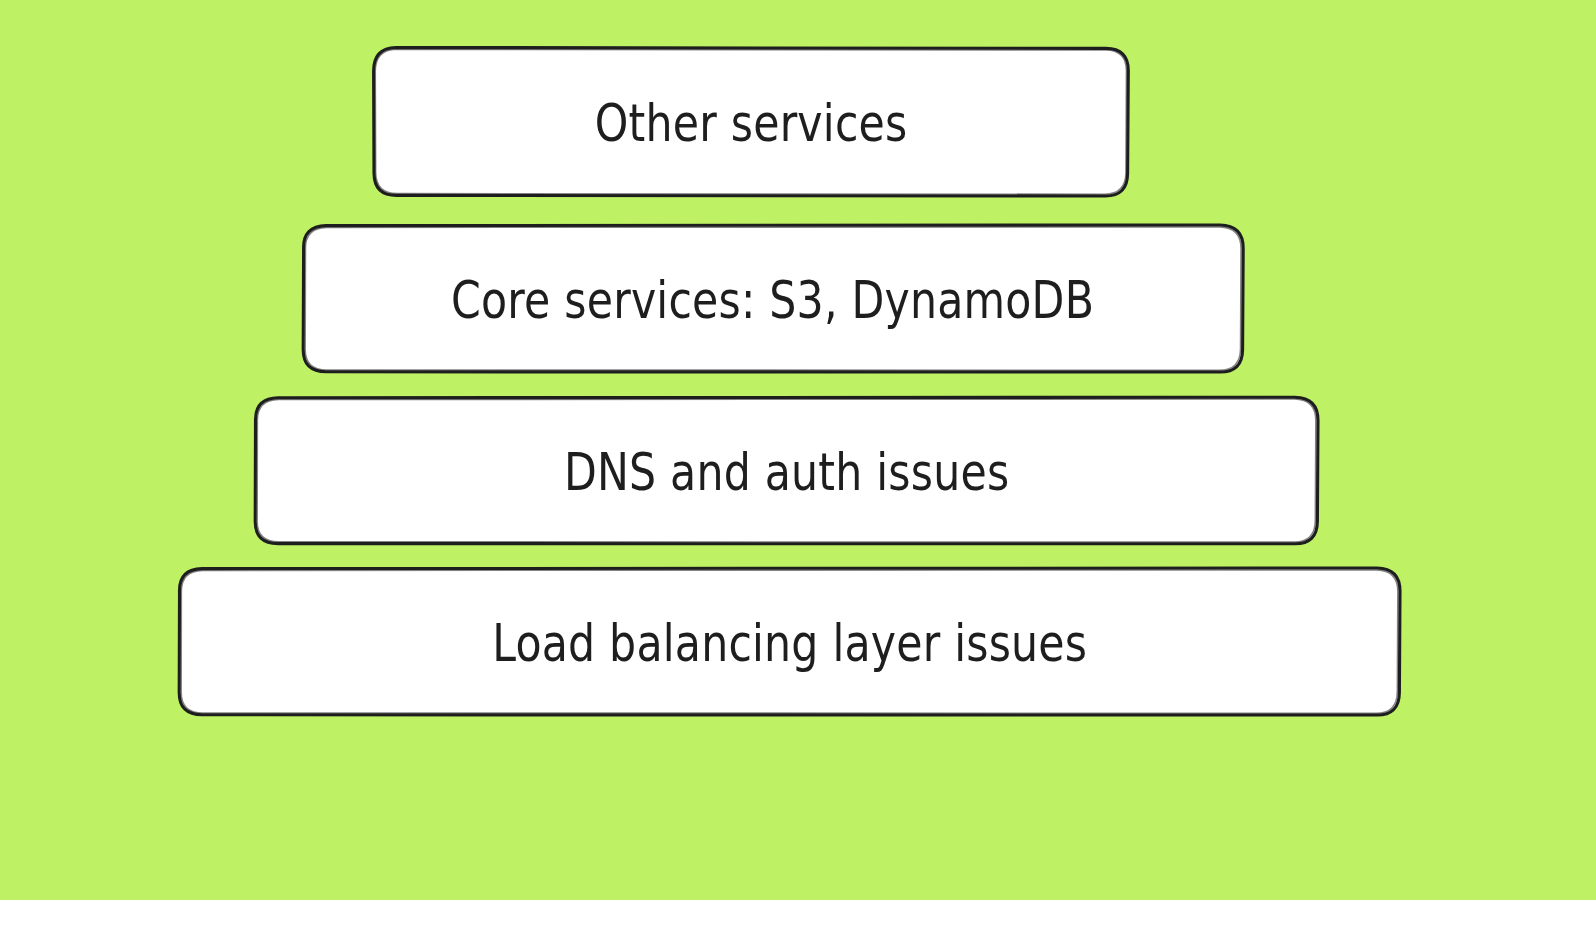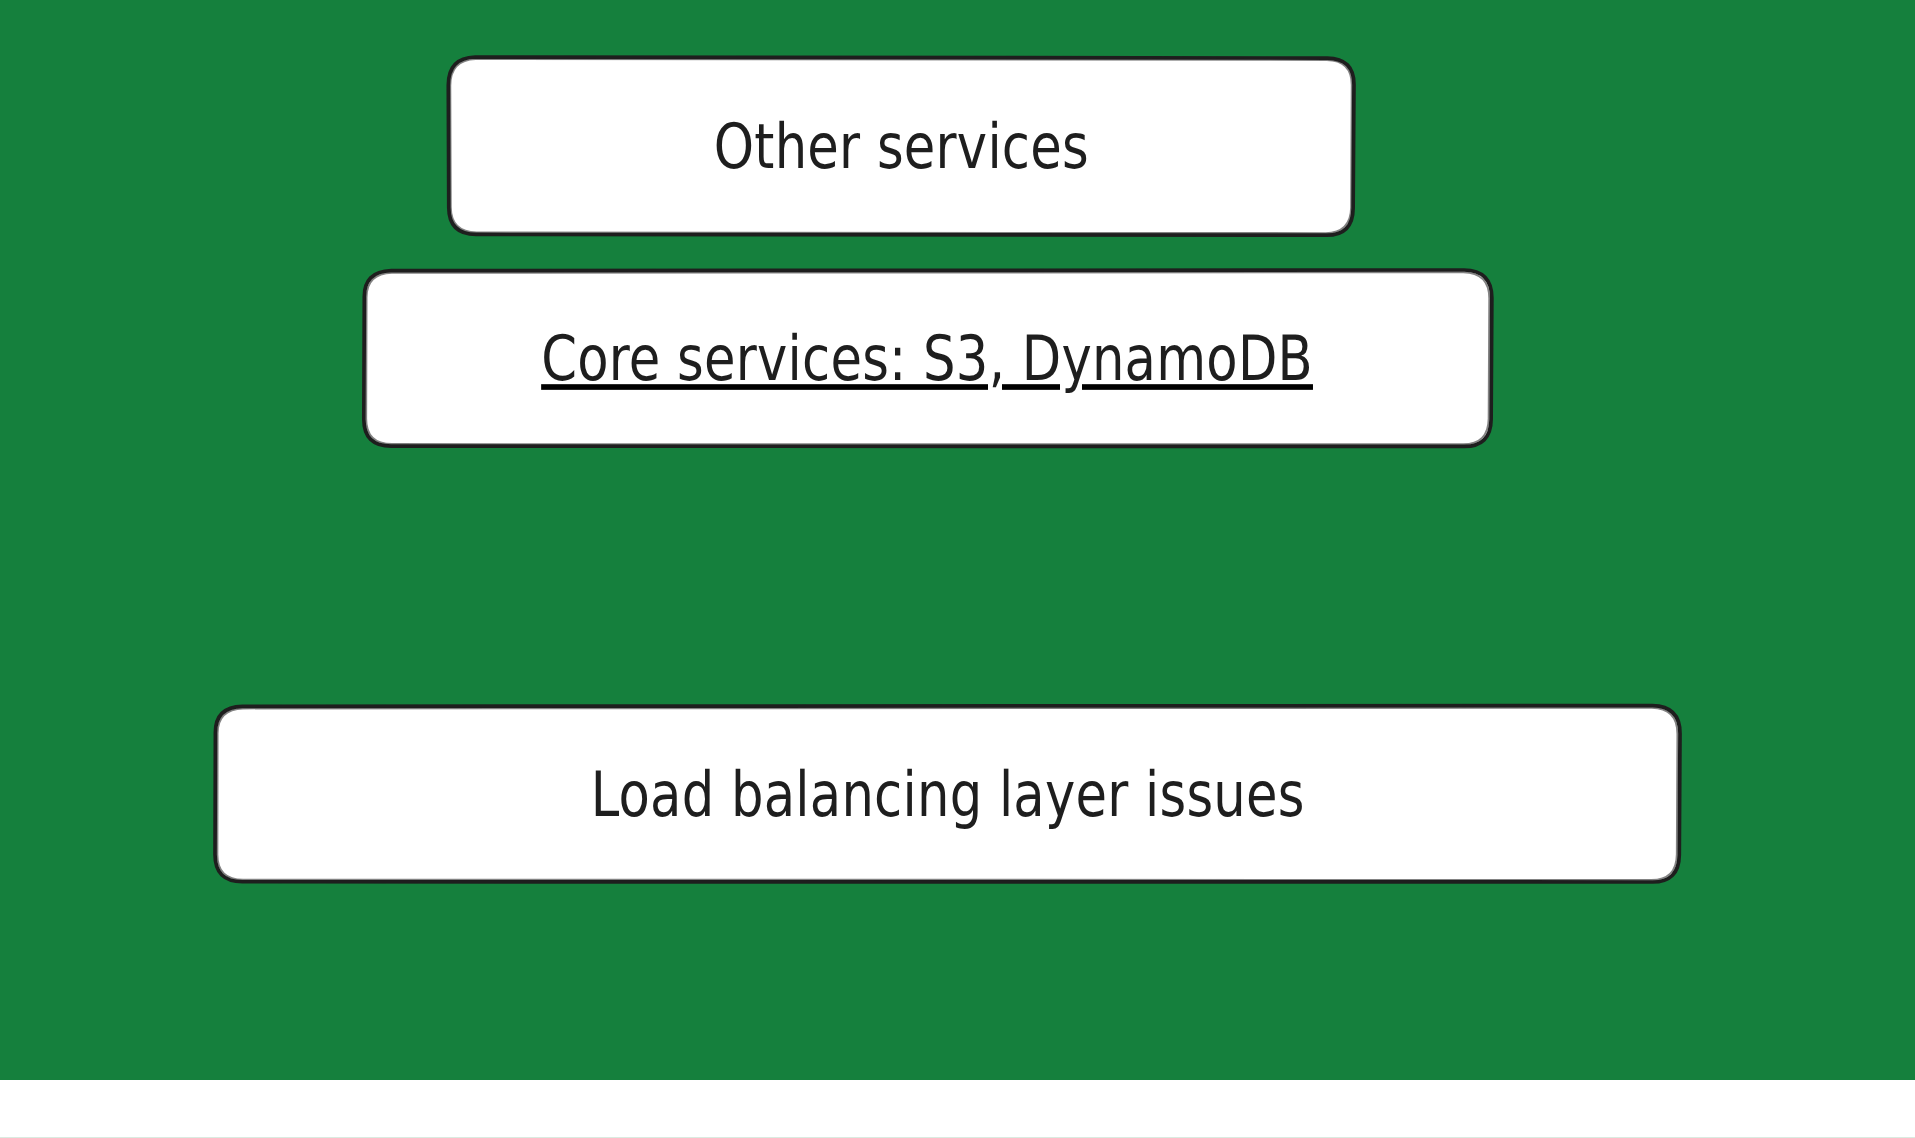--- a/index.html
+++ b/index.html
@@ -12,21 +12,21 @@
     width: 1596px;
     height: 948px;
     overflow: hidden;
     font-family: "DejaVu Sans", sans-serif;
   }
 
   #canvas {
     position: relative;
     width: 1596px;
     height: 900px;
-    background: #15803d;
+    background: #bef264;
   }
 
   
   .node {
     position: absolute;
     box-sizing: border-box;
     display: flex;
     align-items: center;
     justify-content: center;
   }
@@ -47,23 +47,23 @@
     font-family: "DejaVu Sans", sans-serif;
     font-weight: 400;
     white-space: nowrap;
     letter-spacing: 0.2px;
     transform: scaleY(1.18) scaleX(0.97);
     transform-origin: center center;
   }
 
   
   #node-0 { left: 371px;  top: 45px;  width: 760px;  height: 154px; }
-  #node-1 { left: 300px;  top: 223px; width: 946px;  height: 152px; text-decoration: underline; }
+  #node-1 { left: 300px;  top: 223px; width: 946px;  height: 152px; }
   #node-2 { left: 252px;  top: 395px; width: 1069px; height: 152px; }
-  #node-3 { left: 176px;  top: 566px; width: 1227px; height: 152px; margin-top: 20px; }
+  #node-3 { left: 176px;  top: 566px; width: 1227px; height: 152px; }
   #node-4 { left: 108px;  top: 739px; width: 1382px; height: 176px; }
 
   #node-0 .label { font-size: 44px; }
   #node-1 .label { font-size: 44px; }
   #node-2 .label { font-size: 44px; }
   #node-3 .label { font-size: 44px; }
   #node-4 .label { font-size: 46px; }
 </style>
 </head>
 <body>
@@ -79,20 +79,27 @@
   </div>
 
   <div class="node" id="node-1">
     <svg class="sketch-svg" viewBox="0 0 946 152" preserveAspectRatio="none">
       <path d="M 26 2.6 L 920 2.0 Q 943.4 2.4 943.2 25.6 L 942.6 126.4 Q 942.4 149.4 919.6 149.0 L 26.4 148.8 Q 3.0 149.0 3.2 126.0 L 3.6 25.4 Q 3.0 3.2 26 2.6 Z" fill="#ffffff" stroke="#1e1e1e" stroke-width="3.1" stroke-linecap="round" stroke-linejoin="round"></path>
       <path d="M 26.6 4.4 L 919.4 3.9 Q 941.2 4.2 941.0 26.0 L 940.5 125.8 Q 940.3 147.4 919.0 147.2 L 27.0 147.0 Q 5.0 147.2 5.2 125.6 L 5.5 25.9 Q 5.0 5.0 26.6 4.4 Z" fill="none" stroke="#1e1e1e" stroke-width="1.5" stroke-linecap="round" stroke-linejoin="round" opacity="0.55"></path>
     </svg>
     <span class="label">Core services: S3, DynamoDB</span>
   </div>
 
+  <div class="node" id="node-2">
+    <svg class="sketch-svg" viewBox="0 0 1069 152" preserveAspectRatio="none">
+      <path d="M 26 2.8 L 1043 2.2 Q 1066.2 2.6 1066.0 25.8 L 1065.4 126.2 Q 1065.2 149.2 1042.4 148.8 L 26.5 148.6 Q 3.0 148.8 3.2 126.0 L 3.5 25.6 Q 3.0 3.4 26 2.8 Z" fill="#ffffff" stroke="#1e1e1e" stroke-width="3.1" stroke-linecap="round" stroke-linejoin="round"></path>
+      <path d="M 26.6 4.6 L 1042.4 4.1 Q 1064.0 4.4 1063.8 26.2 L 1063.3 125.6 Q 1063.1 147.2 1041.8 147.0 L 27.1 146.8 Q 5.0 147.0 5.2 125.8 L 5.4 26.1 Q 5.0 5.2 26.6 4.6 Z" fill="none" stroke="#1e1e1e" stroke-width="1.5" stroke-linecap="round" stroke-linejoin="round" opacity="0.55"></path>
+    </svg>
+    <span class="label">DNS and auth issues</span>
+  </div>
 
   <div class="node" id="node-3">
     <svg class="sketch-svg" viewBox="0 0 1227 152" preserveAspectRatio="none">
       <path d="M 26 2.6 L 1201 2.0 Q 1224.2 2.4 1224.0 25.6 L 1223.4 126.4 Q 1223.2 149.4 1200.4 149.0 L 26.4 148.8 Q 3.0 149.0 3.2 126.0 L 3.5 25.4 Q 3.0 3.2 26 2.6 Z" fill="#ffffff" stroke="#1e1e1e" stroke-width="3.1" stroke-linecap="round" stroke-linejoin="round"></path>
       <path d="M 26.6 4.4 L 1200.4 3.9 Q 1222.0 4.2 1221.8 26.0 L 1221.3 125.8 Q 1221.1 147.4 1199.8 147.2 L 27.0 147.0 Q 5.0 147.2 5.2 125.6 L 5.4 25.9 Q 5.0 5.0 26.6 4.4 Z" fill="none" stroke="#1e1e1e" stroke-width="1.5" stroke-linecap="round" stroke-linejoin="round" opacity="0.55"></path>
     </svg>
     <span class="label">Load balancing layer issues</span>
   </div>
 
 

